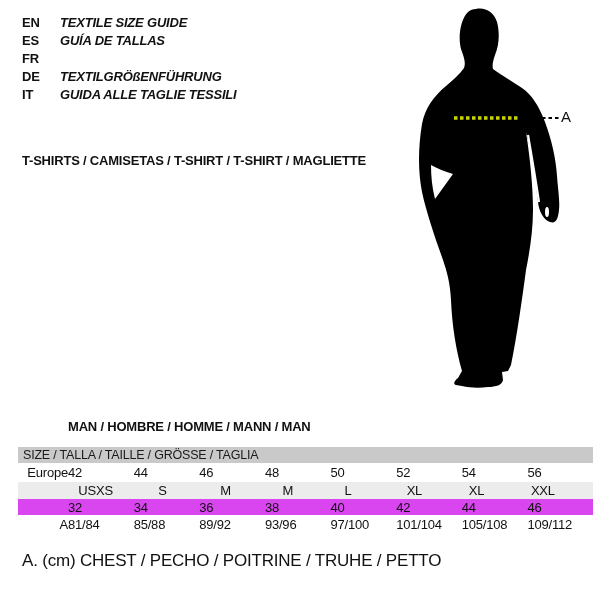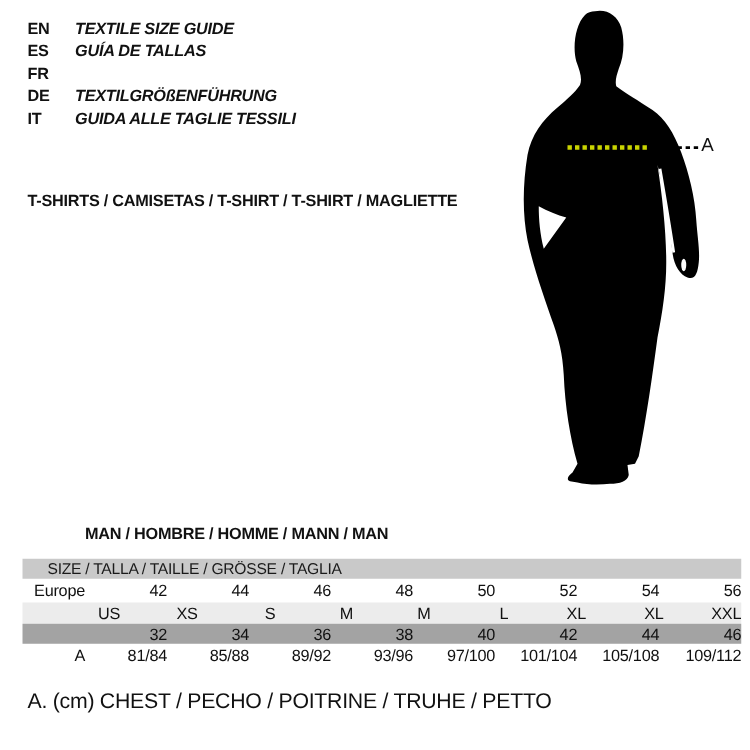--- a/index.html
+++ b/index.html
@@ -19,28 +19,28 @@
 
   
   .figure-wrap{left:390px;top:0;width:210px;height:400px;}
   .measure-label{left:561px;top:108px;font-size:15px;font-weight:400;letter-spacing:0;}
 
   
   .section-title{top:419px;left:22px;font-size:13px;font-weight:bold;letter-spacing:-0.2px;padding-left:46px;}
 
   
   .size-table{top:447px;left:18px;width:575px;font-size:13px;letter-spacing:-0.2px;}
-  .st-header{background:#c9c9c9;height:16px;line-height:16px;padding-left:20px;
+  .st-header{background:#c9c9c9;height:16px;line-height:16px;padding-left:5px;
              font-size:12.5px;font-weight:500;color:#1a1a1a;}
   .st-row{display:grid;grid-template-columns:50px repeat(8,1fr);align-items:center;}
   .st-row .lbl{padding-left:5px;text-align:right;}
-  .st-row .val{text-align:right;}
+  .st-row .val{text-align:left;}
   .row-europe{height:19px;}
   .row-us{height:17px;background:#ececec;padding-left:28px;}
-  .row-usnum{height:16px;background:#a3a3a3;}
+  .row-usnum{height:16px;background:#d946ef;}
   .row-a{height:19px;}
 
   
   .footnote{top:551px;left:22px;font-size:17px;font-weight:normal;letter-spacing:-0.2px;}
 </style>
 </head>
 <body>
 
 <div class="abs lang-list">
   <div class="lang-row">

